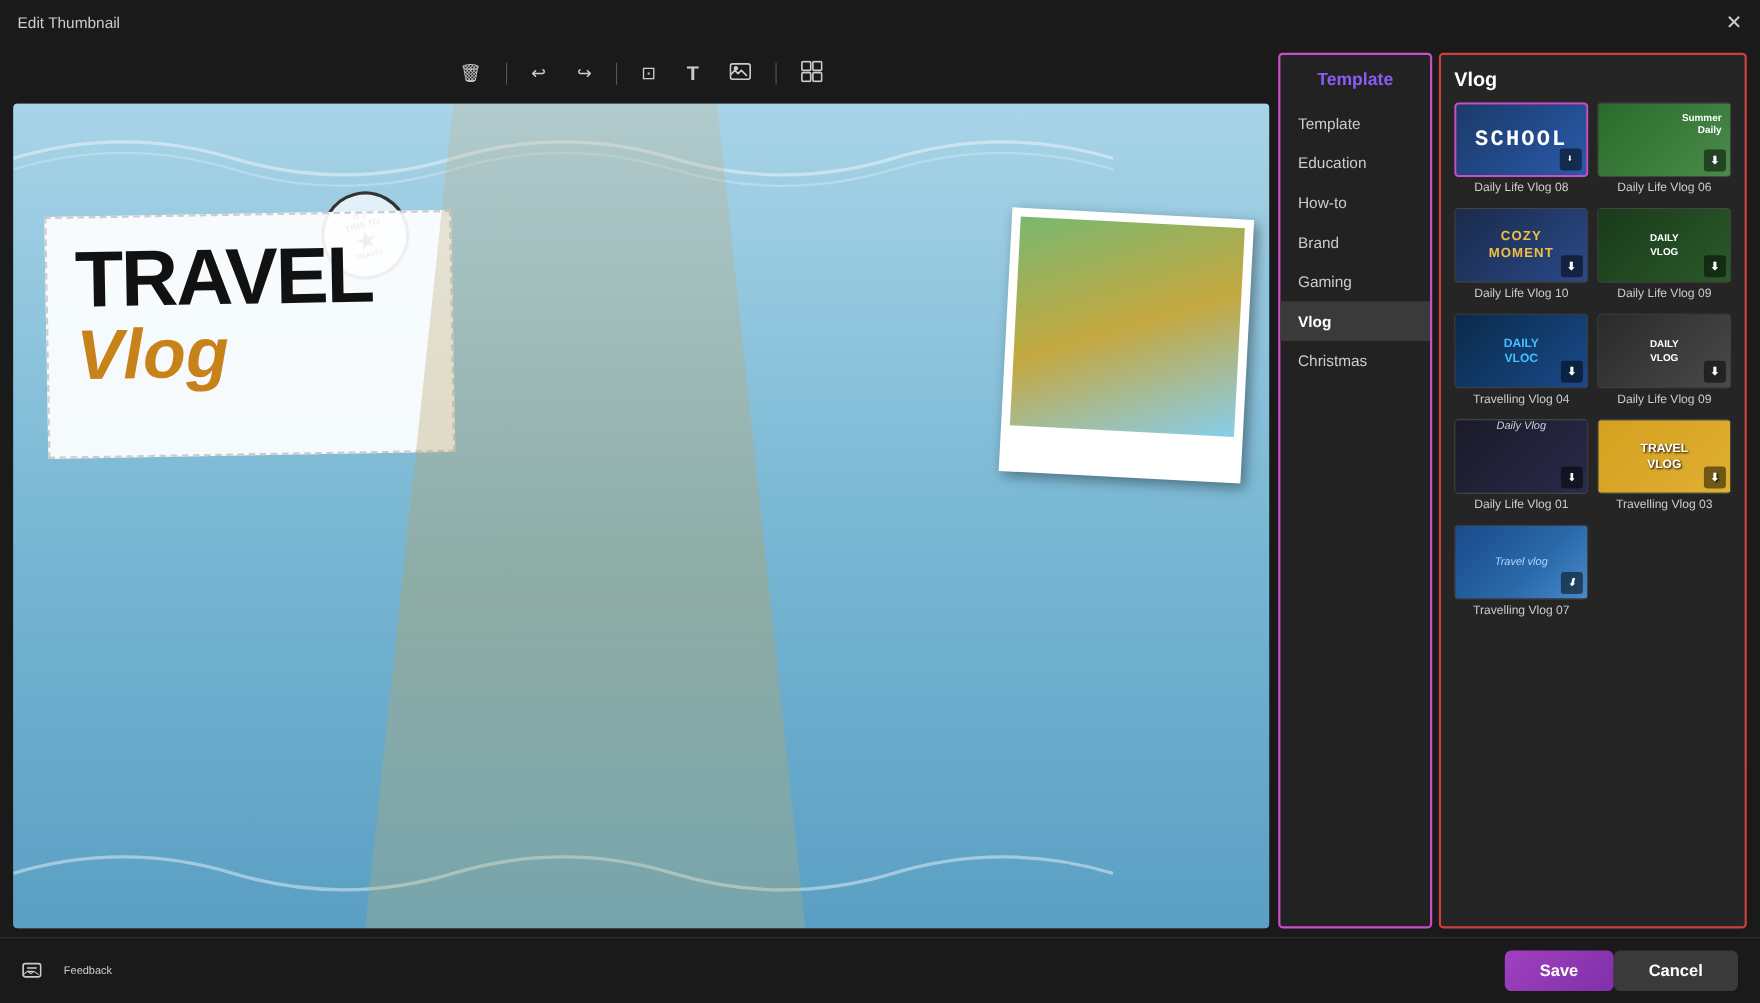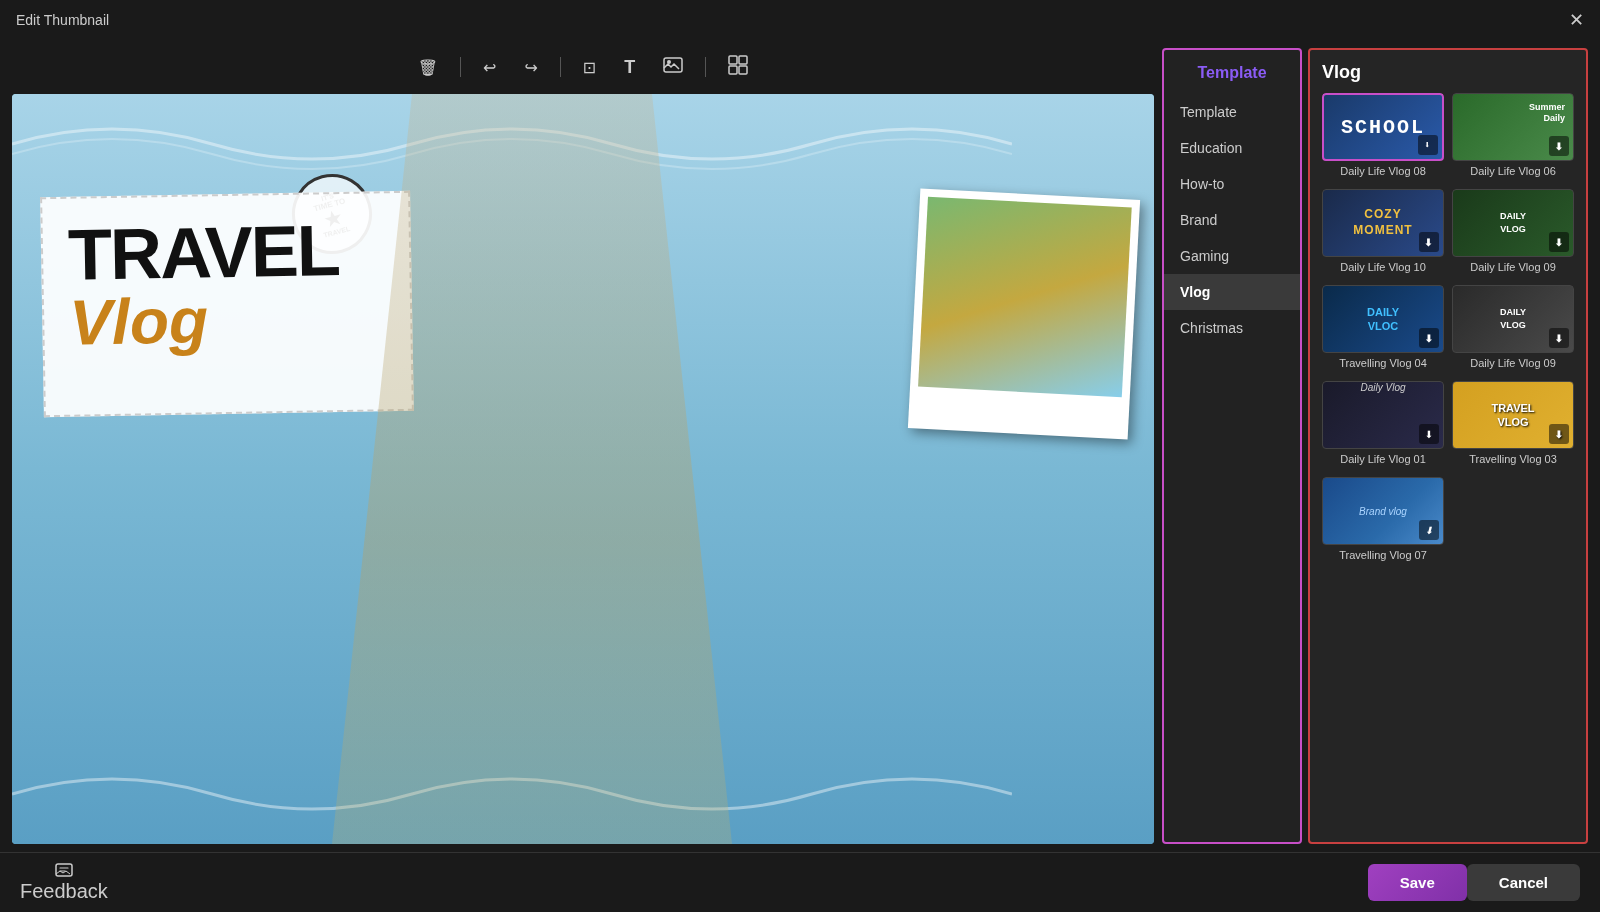--- a/index.html
+++ b/index.html
@@ -367,27 +367,26 @@
       align-items: center;
       justify-content: space-between;
       padding: 0 20px;
       height: 60px;
       background: #1a1a1a;
       border-top: 1px solid #333;
     }
     .feedback-btn {
       display: flex;
       align-items: center;
-      gap: 0;
+      gap: 20px;
       background: none;
       border: none;
       color: #ccc;
-      font-size: 20px;
-      cursor: pointer;
-      flex-direction: column;
+      font-size: 10px;
+      cursor: pointer;
     }
     .bottom-actions {
       display: flex;
     }
     .btn-save {
       background: linear-gradient(135deg, #a040c0, #8030a8);
       color: #fff;
       border: none;
       padding: 10px 32px;
       font-size: 15px;
@@ -558,21 +557,21 @@
       <div class="template-item">
         <div class="template-thumb t-travel3">
           <span style="font-size:11px;font-weight:900;color:#fff;text-shadow:1px 1px 2px #000;text-align:center;line-height:1.3;">TRAVEL<br>VLOG</span>
           <div class="download-icon">⬇</div>
         </div>
         <div class="template-thumb-label">Travelling Vlog 03</div>
       </div>
 
       <div class="template-item">
         <div class="template-thumb t-travel7">
-          <span style="font-size:10px;color:#aad4ff;font-style:italic;">Brand vlog</span>
+          <span style="font-size:10px;color:#aad4ff;font-style:italic;">Travel vlog</span>
           <div class="download-icon">⬇</div>
         </div>
         <div class="template-thumb-label">Travelling Vlog 07</div>
       </div>
 
     </div>
   </div>
 
 </div>
 

